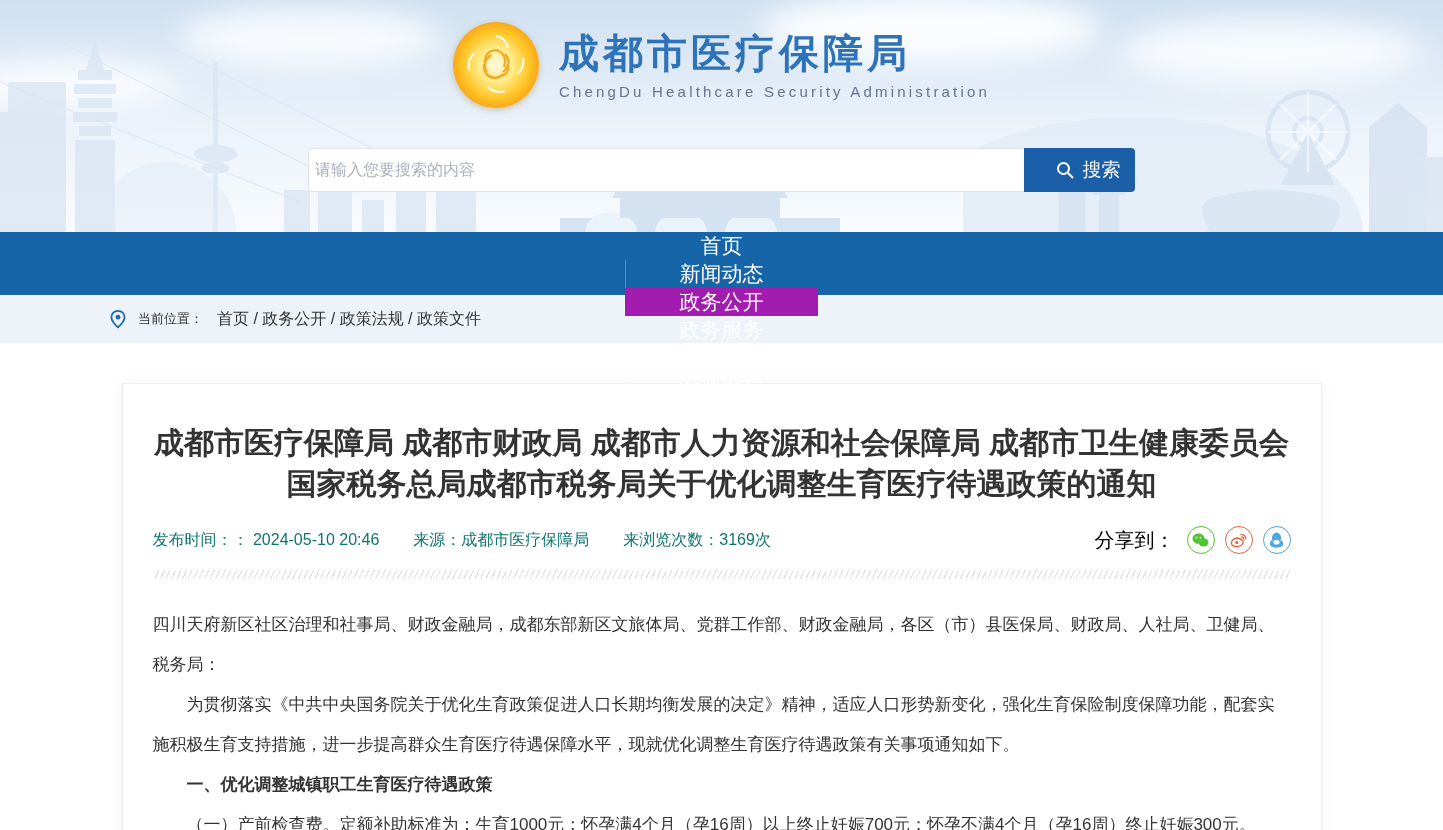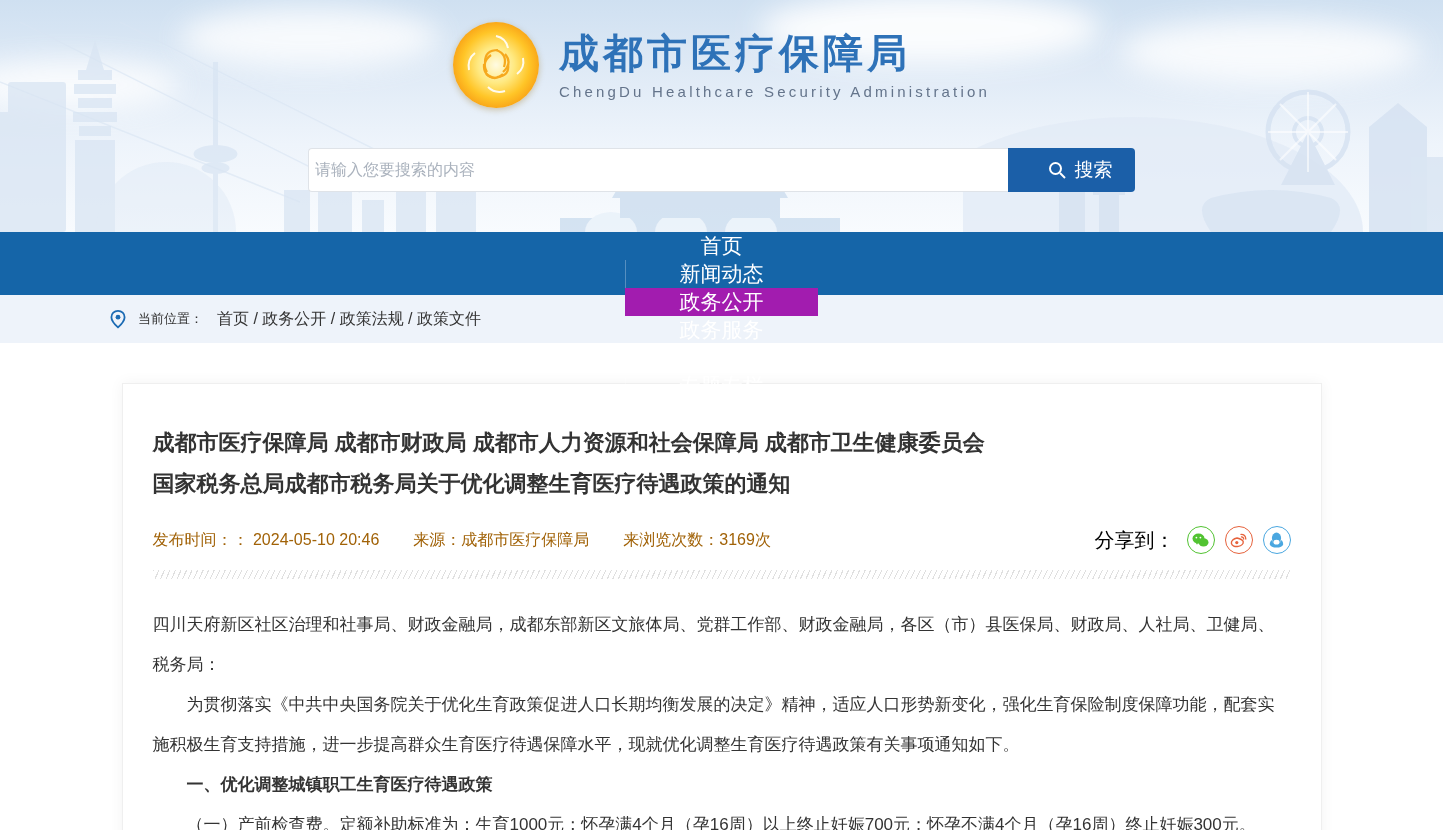--- a/index.html
+++ b/index.html
@@ -41,21 +41,21 @@
     display: flex; justify-content: center;
   }
   .search-box { display: flex; width: 827px; height: 44px; }
   .search-input {
     flex: 1; height: 44px; border: 1px solid #dfe3e8; border-right: none;
     border-radius: 4px 0 0 4px; background: #ffffff; padding: 0 6px;
     font-size: 16px; color: #333; outline: none; font-family: inherit;
   }
   .search-input::placeholder { color: #aab2bd; }
   .search-btn {
-    width: 127px; height: 44px; border: none; cursor: pointer;
+    width: 111px; height: 44px; border: none; cursor: pointer;
     background: #1b5fa8; color: #ffffff; font-size: 19px;
     border-radius: 0 4px 4px 0; display: flex; align-items: center; justify-content: center; gap: 8px;
     font-family: inherit;
     padding-left: 16px;
   }
 
   
   .nav { height: 63px; background: #1565a8; display: flex; justify-content: center; }
   .nav-inner { display: flex; height: 100%; flex-direction: column; }
   .nav-item {
@@ -76,25 +76,25 @@
   .crumb-path { font-size: 16px; color: #333; cursor: pointer; }
 
   
   .main-wrap { background: #ffffff; padding: 40px 0 60px 0; }
   .card {
     width: 1200px; margin: 0 auto; background: #ffffff;
     border: 1px solid #efefef; box-shadow: 0 0 14px rgba(0,0,0,.05);
     padding: 38px 30px 50px 30px; min-height: 470px;
   }
   .article-title {
-    color: #333333; font-size: 22px; font-weight: bold;
+    text-align: center; color: #333333; font-size: 30px; font-weight: bold;
     line-height: 41px; white-space: pre-line; margin-bottom: 22px;
   }
   .meta-row { display: flex; align-items: center; padding: 0 0 0 0; margin-bottom: 16px; }
-  .meta-left { display: flex; align-items: center; gap: 34px; font-size: 16px; color: #a16207; text-align: center; }
+  .meta-left { display: flex; align-items: center; gap: 34px; font-size: 16px; color: #0f766e; text-align: center; }
   .meta-item { white-space: nowrap; }
   .meta-right { margin-left: auto; display: flex; align-items: center; gap: 10px; }
   .share-label { font-size: 20px; color: #000000; margin-right: 2px; }
   .share-icon {
     width: 28px; height: 28px; border-radius: 50%; cursor: pointer;
     display: flex; align-items: center; justify-content: center; background: #fff;
   }
   .share-icon svg { display: block; }
   .share-wechat { border: 1.5px solid #52c332; }
   .share-weibo  { border: 1.5px solid #e6623c; }

